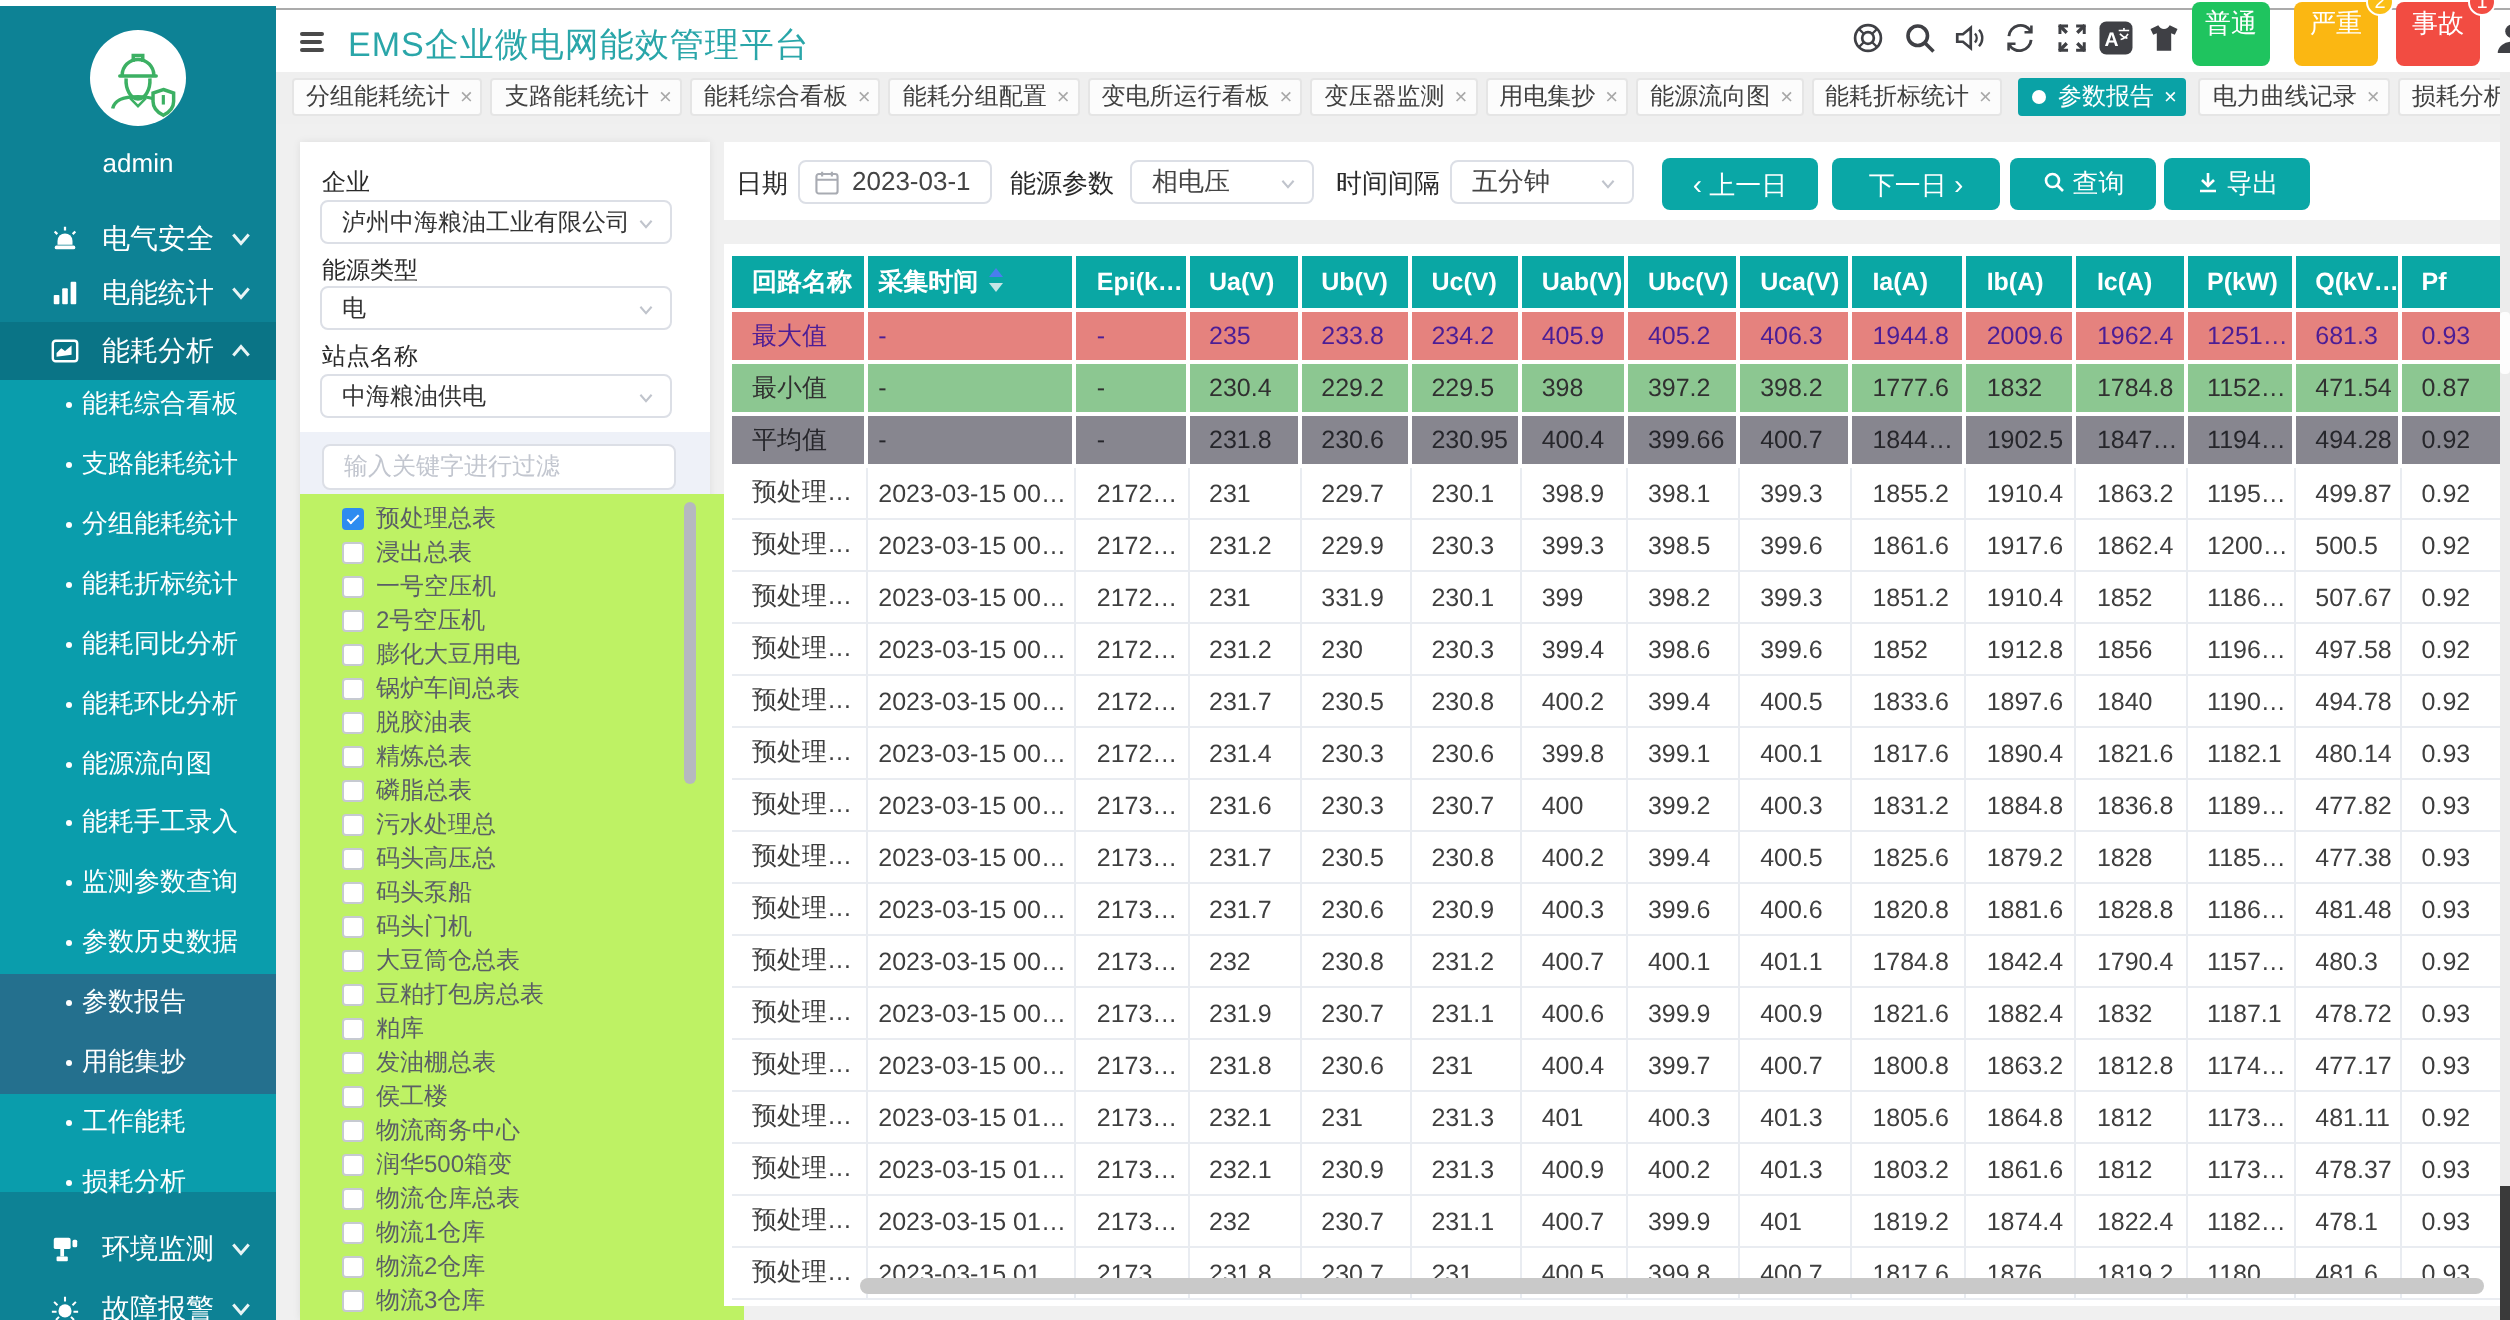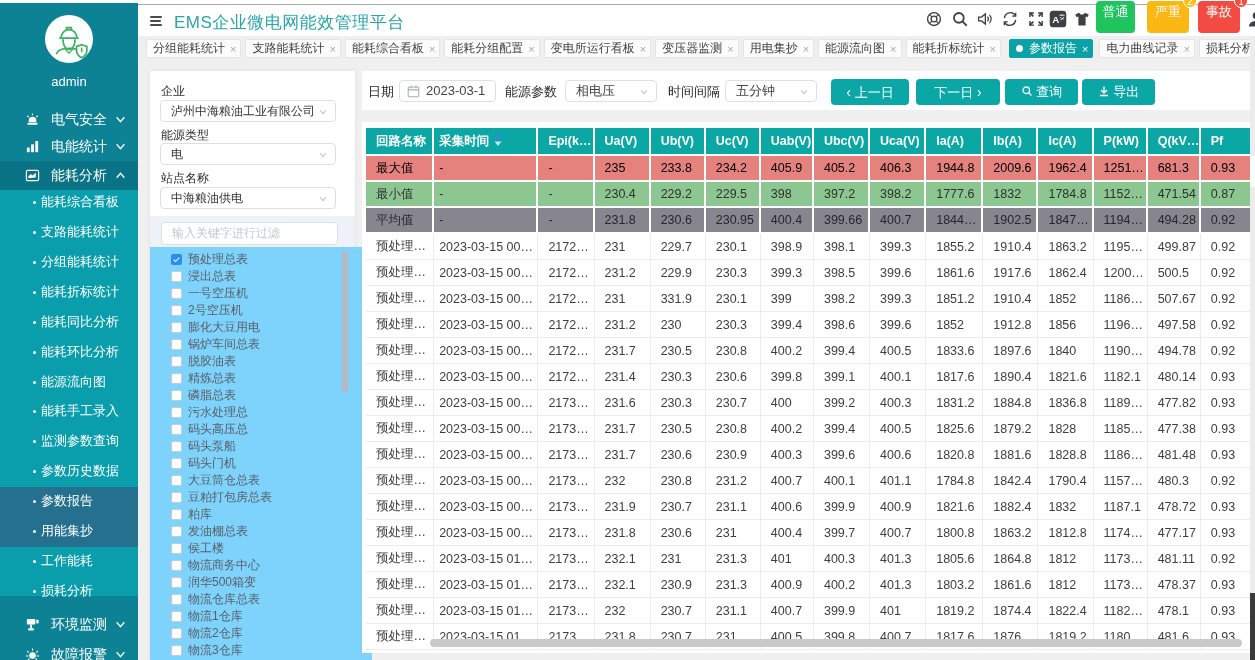--- a/index.html
+++ b/index.html
@@ -41,40 +41,40 @@
   .sitem .stext { position:absolute; left:41px; }
   .selblock { position:absolute; left:0; top:299px; width:138px; height:60px; background:#24708e; }
 
   
   .leftpanel { left:150px; top:71px; width:205px; height:589px; background:#fff; box-shadow:0 0 4px rgba(0,0,0,0.08); }
   .flabel { position:absolute; left:11px; font-size:12px; color:#2a2a2a; }
   .fselect { position:absolute; left:10px; width:176px; height:22px; border:1px solid #dcdfe6; border-radius:4px; background:#fff; font-size:12px; color:#333; line-height:20px; padding-left:10px; }
   .fselect .arrow { position:absolute; right:8px; top:7px; width:8px; height:8px; }
   .filterarea { position:absolute; left:0; top:145px; width:205px; height:444px; background:#eef1f8; }
   .filterinput { position:absolute; left:11px; top:6px; width:177px; height:23px; background:#fff; border:1px solid #dcdfe6; border-radius:4px; font-size:12px; color:#c2c6cf; line-height:21px; padding-left:10px; }
-  .tree { position:absolute; left:0; top:31px; width:222px; height:413px; background:#7dd3fc; }
+  .tree { position:absolute; left:0; top:31px; width:222px; height:413px; background:#bef264; }
   .titem { position:absolute; left:0; width:205px; height:17px; font-size:12px; color:#5a5e66; line-height:17px; }
   .titem .cb { position:absolute; left:21px; top:3px; width:11px; height:11px; border:1px solid #c6cad1; border-radius:2px; background:#fff; }
   .titem .cb.on { background:#2d8cf0; border-color:#2d8cf0; }
   .titem .cb.on::after { content:""; position:absolute; left:3px; top:1px; width:2px; height:5px; border:solid #fff; border-width:0 1.6px 1.6px 0; transform:rotate(45deg); }
   .titem .tx { position:absolute; left:38px; top:0; }
   .vscroll1 { position:absolute; left:192px; top:180px; width:6px; height:141px; background:#b6b9bf; border-radius:3px; }
 
   
   .toolbar { left:362px; top:71px; width:888px; height:39px; background:#fff; }
   .tlabel { position:absolute; top:12px; font-size:13px; color:#2a2a2a; }
   .tinput { position:absolute; top:9px; height:22px; background:#fff; border:1px solid #dcdfe6; border-radius:4px; font-size:13px; color:#444; line-height:20px; }
   .tbtn { position:absolute; top:8px; height:26px; background:#0aa7a6; border-radius:4px; color:#fff; font-size:13px; line-height:26px; text-align:center; }
 
   
   .tablepanel { left:362px; top:122px; width:889px; height:531px; background:#fff; overflow:hidden; }
   table.grid { margin-left:2px; border-collapse:separate; border-spacing:0; table-layout:fixed; position:absolute; left:2px; top:6px; width:889px; }
   .grid th { background:#0aa7a4; color:#fff; font-size:12.5px; font-weight:bold; text-align:left; padding:0 0 0 10px; height:28px; border-right:2px solid #fff; border-bottom:2px solid #fff; white-space:nowrap; overflow:hidden; }
   .grid td { font-size:12.5px; color:#3e3e3e; padding:0 0 0 10px; height:26px; white-space:nowrap; overflow:hidden; border-right:1px solid #e9ecf1; border-bottom:1px solid #e9ecf1; }
-  .grid tr.rmax td { background:#e5827e; border-right:2px solid #fff; border-bottom:2px solid #fff; color:#000000; }
+  .grid tr.rmax td { background:#e5827e; border-right:2px solid #fff; border-bottom:2px solid #fff; color:#4c1d95; }
   .grid tr.rmin td { background:#8cc791; border-right:2px solid #fff; border-bottom:2px solid #fff; color:#303030; }
   .grid tr.ravg td { background:#87868f; border-right:2px solid #fff; border-bottom:2px solid #fff; color:#26262b; }
   .grid td:nth-child(2), .grid th:nth-child(2) { padding-left:5px; }
   .hscroll { position:absolute; left:430px; top:639px; width:812px; height:8px; background:#c9c9c9; border-radius:4px; }
   .rightstrip { left:1250px; top:36px; width:5px; height:624px; background:#ececec; }
   .darkthumb { left:1250px; top:593px; width:5px; height:67px; background:#3a3a3a; }
 </style>
 </head>
 <body>
 <div id="root">

